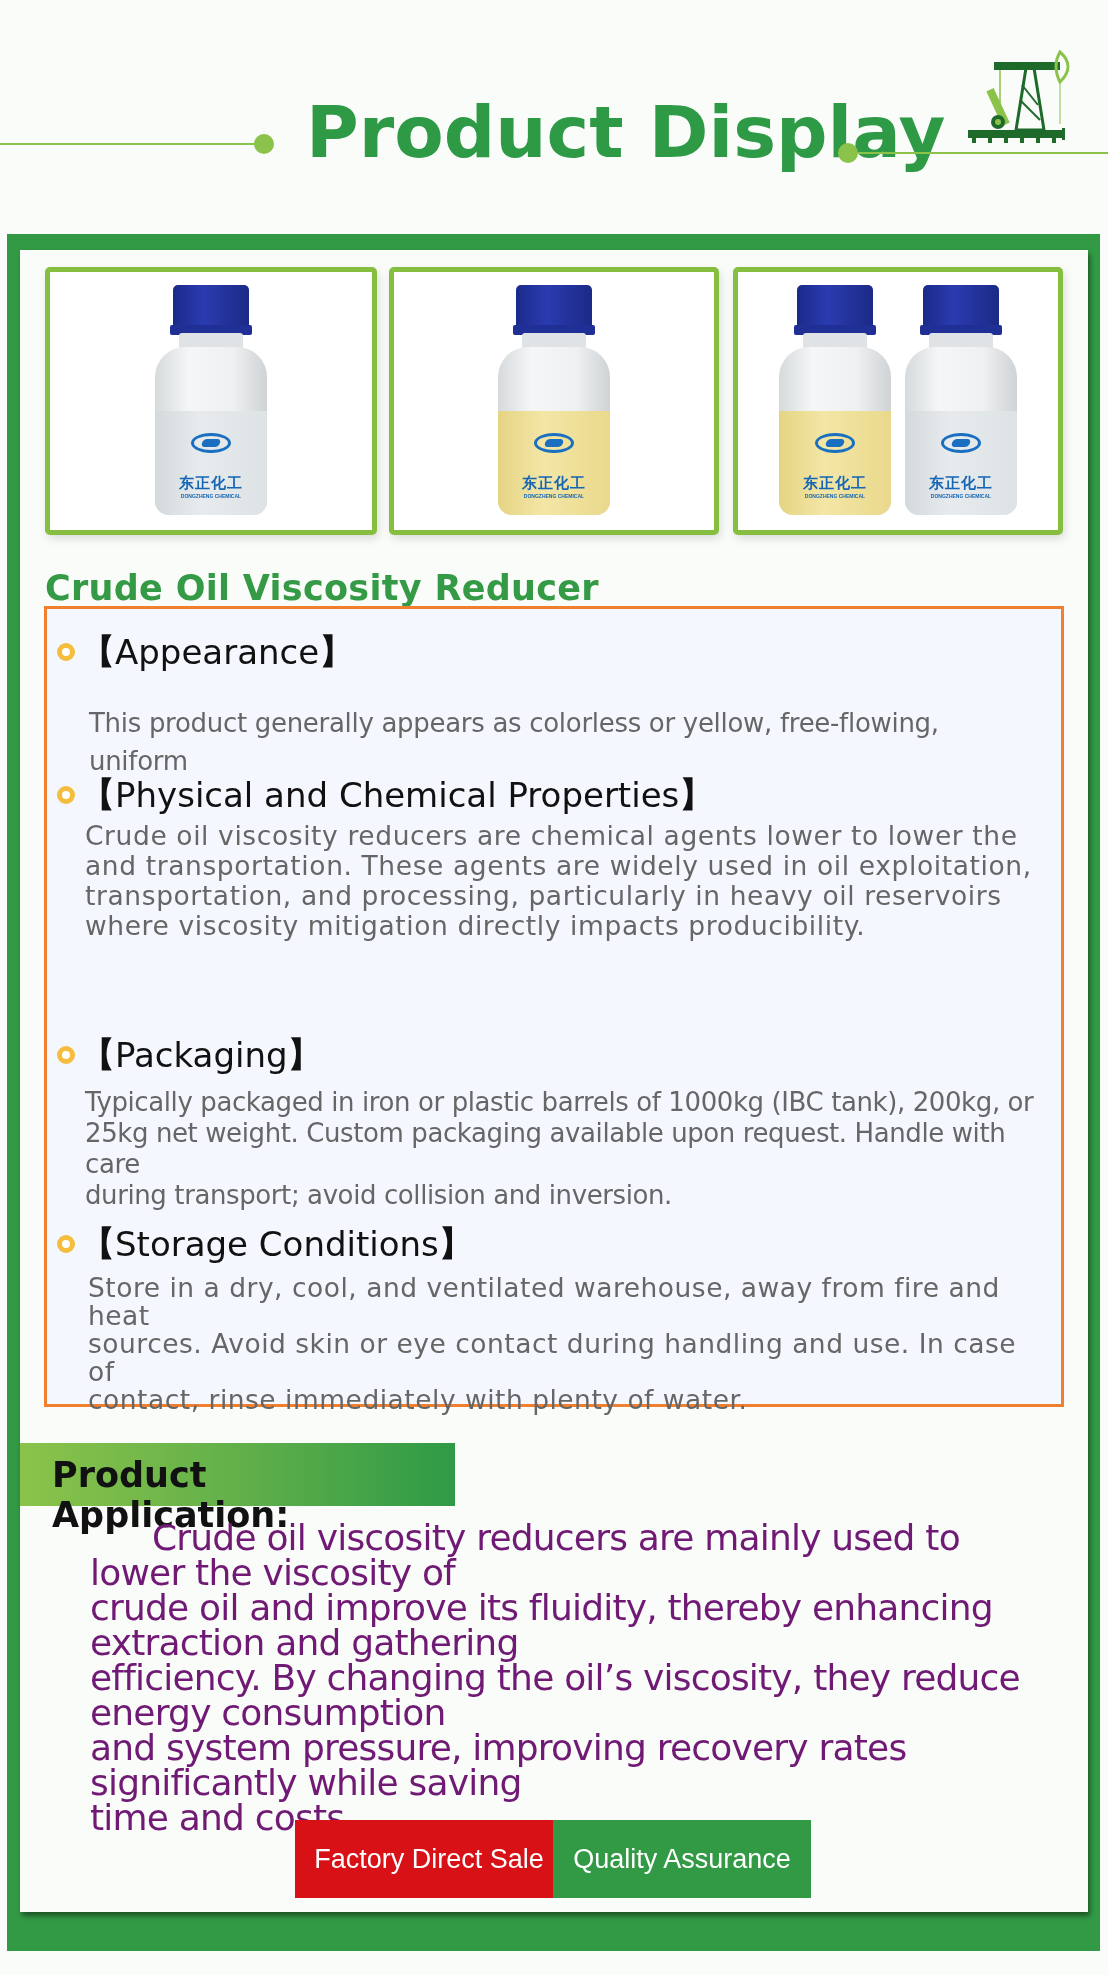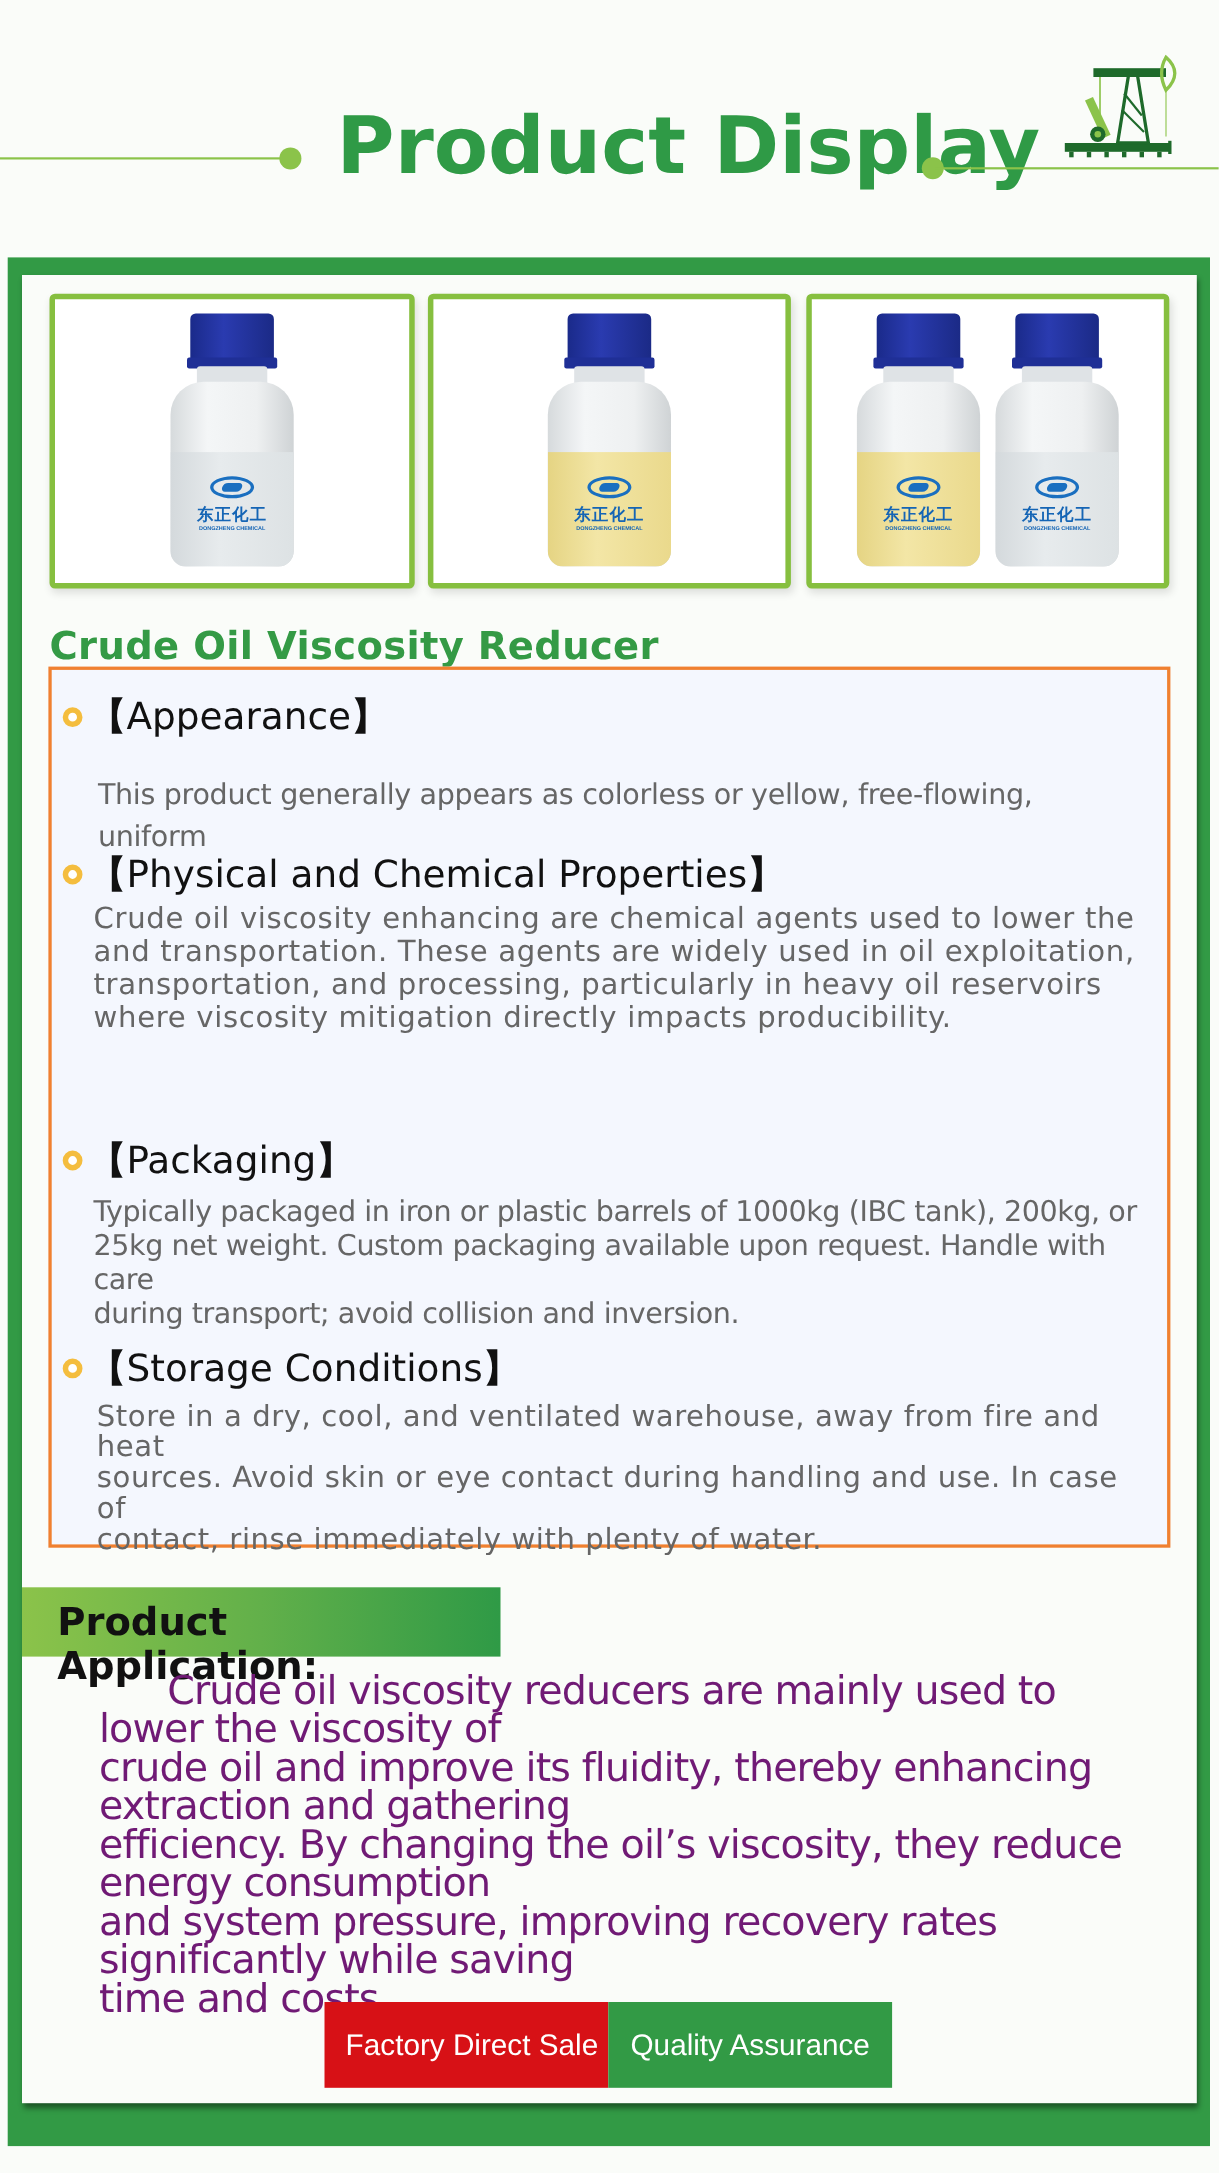--- a/index.html
+++ b/index.html
@@ -29,21 +29,21 @@
   .bottle .cap { position: absolute; left: 18px; top: 0; width: 76px; height: 44px; background: linear-gradient(90deg,#1a2a8a,#2a3bb0 40%,#1b2a86); border-radius: 5px 5px 2px 2px; }
   .bottle .cap::after { content: ""; position: absolute; left: -3px; bottom: -6px; width: 82px; height: 10px; background: #1f2f96; border-radius: 2px; }
   .bottle .neck { position: absolute; left: 24px; top: 48px; width: 64px; height: 18px; background: #dfe3e6; border-radius: 3px; }
   .bottle .body { position: absolute; left: 0; top: 62px; width: 112px; height: 168px; background: linear-gradient(90deg,#d6dadc,#f4f6f7 30%,#eef0f1 70%,#cfd3d5); border-radius: 30px 30px 14px 14px; overflow: hidden; }
   .bottle .liquid { position: absolute; left: 0; bottom: 0; width: 100%; height: 62%; }
   .bottle.clear .liquid { background: linear-gradient(90deg,#d4d9dc,#e7ebed 40%,#dde2e4); }
   .bottle.yellow .liquid { background: linear-gradient(90deg,#e5d483,#f3e6a6 40%,#ead98c); }
   .bottle .logo { position: absolute; left: 0; width: 100%; top: 148px; text-align: center; }
   .logo .ring { display: inline-block; width: 40px; height: 20px; border: 3px solid #1a6fc0; border-radius: 50%; position: relative; }
   .logo .ring::after { content: ""; position: absolute; left: 8px; top: 3px; width: 18px; height: 8px; background: #1a6fc0; border-radius: 4px; transform: skewX(-20deg); }
-  .logo .cn { display: block; color: #1565b5; font-weight: bold; font-size: 15px; letter-spacing: 1px; margin-top: 1px; font-family: "DejaVu Sans", sans-serif; }
+  .logo .cn { display: block; color: #1565b5; font-weight: bold; font-size: 15px; letter-spacing: 1px; margin-top: 17px; font-family: "DejaVu Sans", sans-serif; }
   .logo .en { display: block; color: #1565b5; font-size: 5px; font-weight: bold; }
 
   .product-title { position: absolute; left: 25px; top: 318px; font-size: 35px; font-weight: bold; color: #349a45; font-family: "DejaVu Sans", sans-serif; letter-spacing: 0.3px; }
 
   
   .spec { position: absolute; left: 24px; top: 356px; width: 1020px; height: 801px; background: #f4f7fe; border: 3px solid #f08030; }
   .sec-head { position: absolute; left: 10px; font-size: 34px; color: #111; font-family: "DejaVu Sans", sans-serif; display: flex; align-items: center; white-space: nowrap; }
   .bullet { display: inline-block; width: 18px; height: 18px; border-radius: 50%; border: 5px solid #f4bd3e; background: #fff; margin-right: 6px; flex: none; }
   .bracket { font-weight: bold; }
   .sec-body { position: absolute; left: 40px; width: 950px; color: #666; font-family: "DejaVu Sans", sans-serif; }
@@ -163,21 +163,21 @@
         <div>This product generally appears as colorless or yellow, free-flowing, uniform</div>
       </div>
 
       <div class="sec-head" style="top:163px">
         <span class="bullet"></span>
         <span class="bracket">【</span>
           <span> Physical and Chemical Properties </span>
           <span class="bracket">】</span>
       </div>
       <div class="sec-body p" style="top:212px; left:38px;">
-        <div>Crude oil viscosity enhancing are chemical  agents used to lower the</div>
+        <div>Crude oil viscosity reducers are chemical  agents lower to lower the</div>
         <div>and transportation. These agents are widely used in oil exploitation,</div>
         <div>transportation, and processing, particularly in heavy oil reservoirs</div>
         <div>where viscosity mitigation directly impacts producibility.</div>
       </div>
 
       <div class="sec-head" style="top:423px">
         <span class="bullet"></span>
         <span class="bracket">【</span>
           <span> Packaging</span>
           <span class="bracket">】</span>

